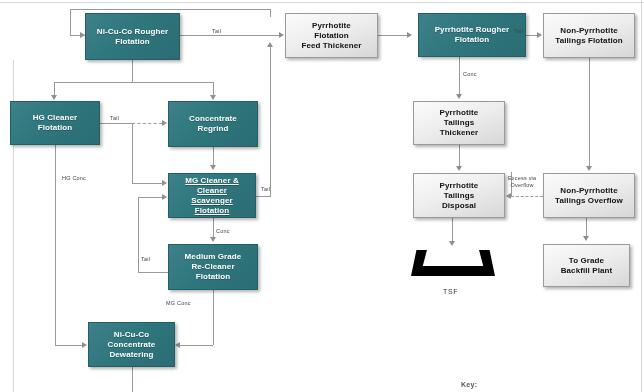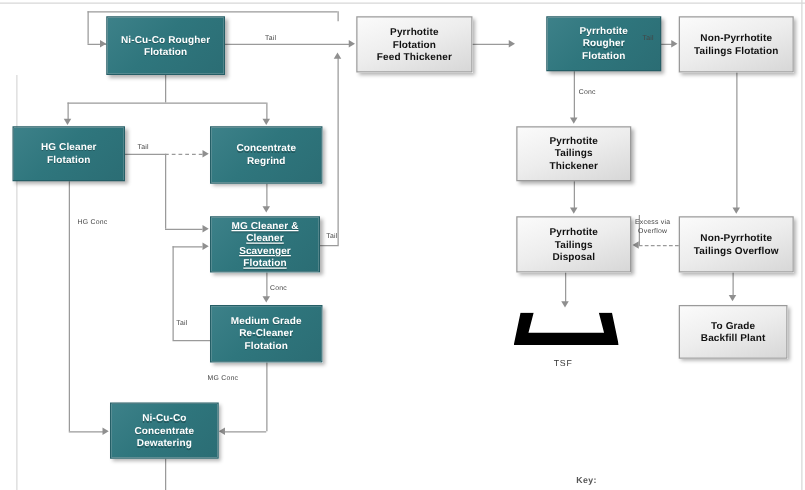--- a/index.html
+++ b/index.html
@@ -265,21 +265,21 @@
     </div>
   </div>
 
   <div class="node grey" style="left:285px; top:13px;  width:93px;  height:45px;text-align:center;">
     <div>
       <span>Pyrrhotite Flotation</span><br>
       <span>Feed Thickener</span>
     </div>
   </div>
 
-  <div class="node teal" style="left:437px; top:13px;  width:92px;  height:44px;">
+  <div class="node teal" style="left:418px; top:13px;  width:108px;  height:44px;">
     <div>
       <span>Pyrrhotite Rougher</span><br>
       <span>Flotation</span>
     </div>
   </div>
 
   <div class="node grey" style="left:543px; top:13px;  width:92px;  height:45px;">
     <div>
       <span>Non-Pyrrhotite</span><br>
       <span>Tailings Flotation</span>

